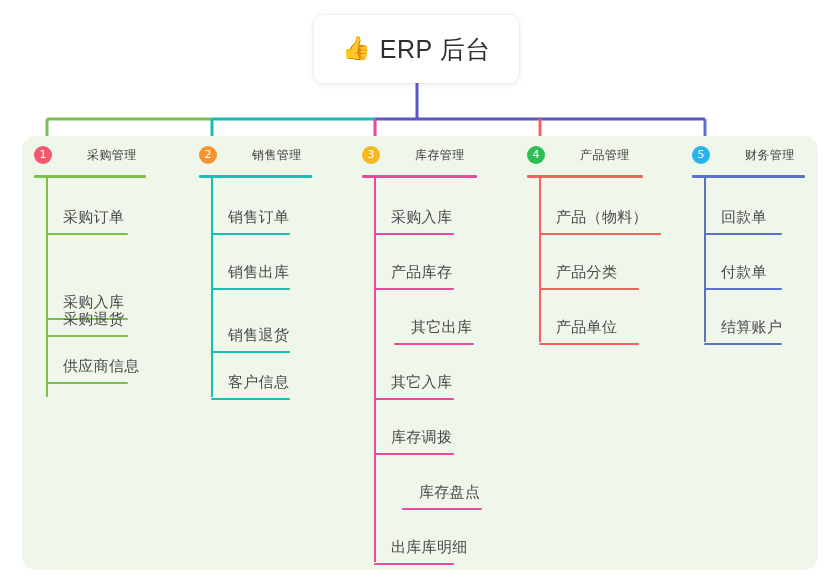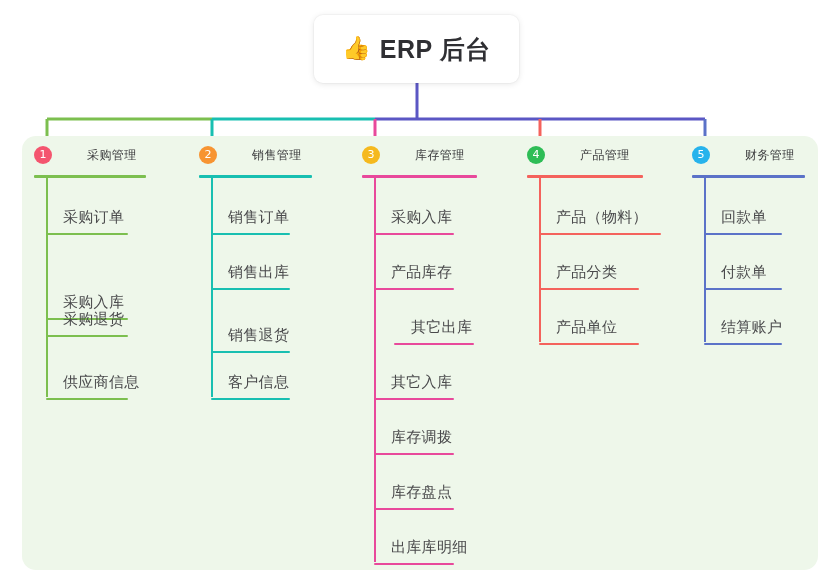--- a/index.html
+++ b/index.html
@@ -28,21 +28,20 @@
   .thumb-emoji{
     font-size:23px;line-height:1;
     display:inline-block;
     transform:translateY(-1px);
   }
   .title-text{
     font-size:25px;
     color:#2f2f33;
     letter-spacing:0.5px;
     white-space:nowrap;
-    font-weight:bold;
   }
 
   
   #wires{position:absolute;left:0;top:0;width:839px;height:588px;pointer-events:none;}
 
   
   .panel{
     position:absolute;
     left:22px;top:136px;
     width:796px;height:434px;
@@ -143,21 +142,21 @@
           <span class="leaf-rule" style="width: 82px; background: rgb(124, 191, 79);"></span>
         </div>
         <div class="leaf" style="top: 127px; margin-top: 30px;">
           <span class="leaf-text">采购入库</span>
           <span class="leaf-rule" style="width: 82px; background: rgb(124, 191, 79);"></span>
         </div>
         <div class="leaf" style="top: 174px;">
           <span class="leaf-text">采购退货</span>
           <span class="leaf-rule" style="width: 82px; background: rgb(124, 191, 79);"></span>
         </div>
-        <div class="leaf" style="top: 237px; text-align: right;">
+        <div class="leaf" style="top: 221px; text-align: right;">
           <span class="leaf-text">供应商信息</span>
           <span class="leaf-rule" style="width: 82px; background: rgb(124, 191, 79);"></span>
         </div>
       </div>
       <div class="col" style="left: 199px; top: 136px;">
         <div class="col-head">
           <span class="badge" style="background: rgb(247, 148, 50);">2</span>
           <span class="col-title">销售管理</span>
         </div>
         <div class="col-rule" style="width: 113px; background: rgb(24, 191, 177);"></div>
@@ -199,21 +198,21 @@
           <span class="leaf-rule" style="width: 80px; background: rgb(232, 73, 155);"></span>
         </div>
         <div class="leaf" style="top: 237px;">
           <span class="leaf-text">其它入库</span>
           <span class="leaf-rule" style="width: 80px; background: rgb(232, 73, 155);"></span>
         </div>
         <div class="leaf" style="top: 292px;">
           <span class="leaf-text">库存调拨</span>
           <span class="leaf-rule" style="width: 80px; background: rgb(232, 73, 155);"></span>
         </div>
-        <div class="leaf" style="top: 347px;">
+        <div class="leaf" style="top: 347px; padding-left: 28px;">
           <span class="leaf-text">库存盘点</span>
           <span class="leaf-rule" style="width: 80px; background: rgb(232, 73, 155);"></span>
         </div>
         <div class="leaf" style="top: 402px;">
           <span class="leaf-text">出库库明细</span>
           <span class="leaf-rule" style="width: 80px; background: rgb(232, 73, 155);"></span>
         </div>
       </div>
       <div class="col" style="left: 527px; top: 136px;">
         <div class="col-head">

